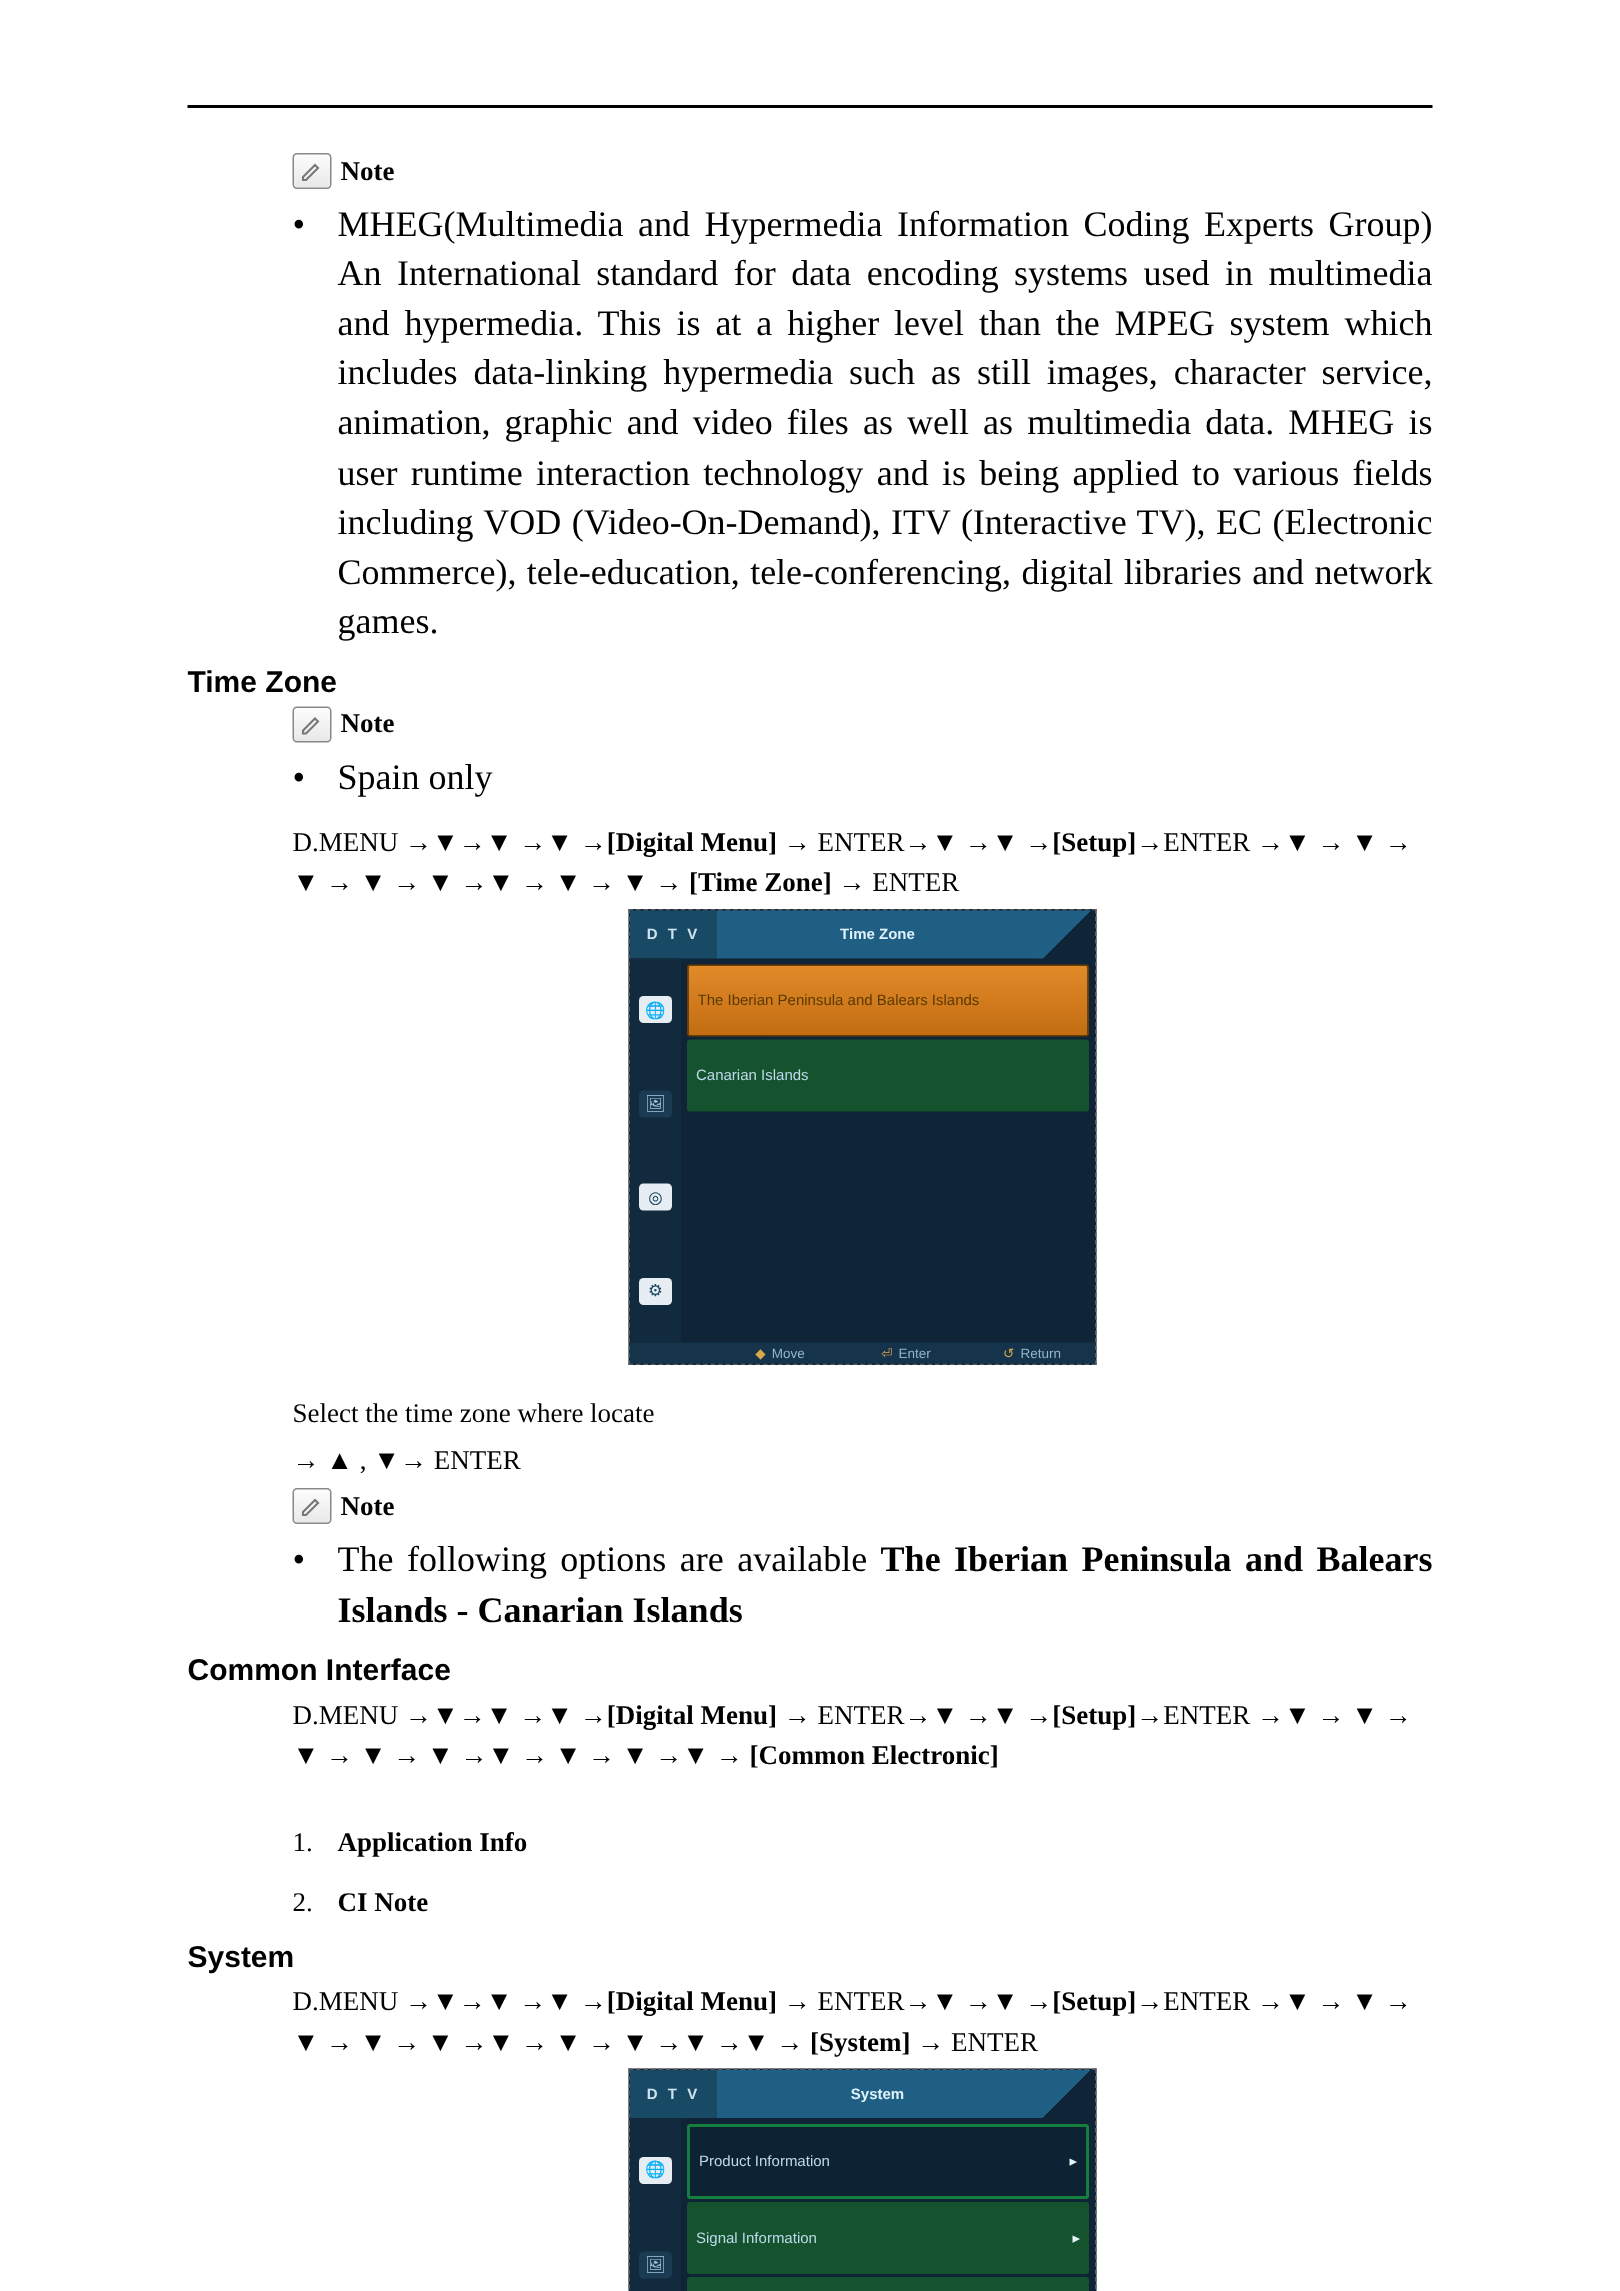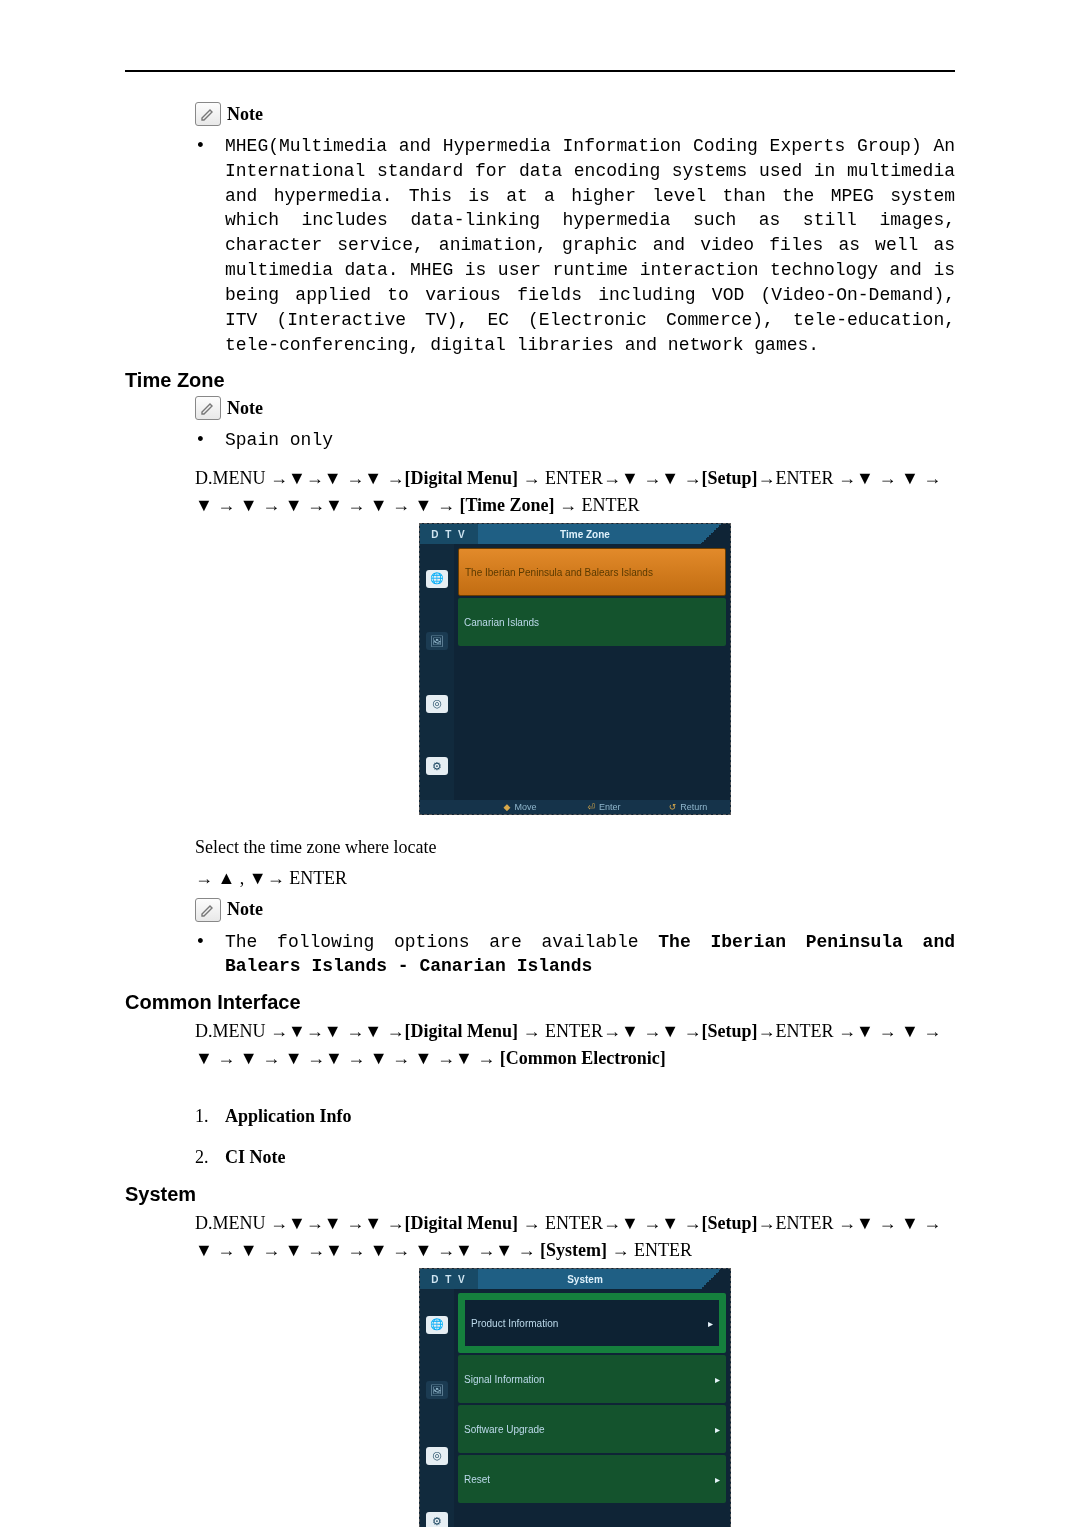--- a/index.html
+++ b/index.html
@@ -57,25 +57,24 @@
     font-weight: bold;
     font-size: 18px;
   }
   ul.bullets {
     list-style: none;
     margin: 8px 0 12px 0;
     padding: 0;
   }
   ul.bullets > li {
     display: flex;
-    font-size: 18px;
+    font-size: 24px;
     line-height: 1.38;
     text-align: justify;
     margin: 0 0 8px 0;
-    font-family: Liberation Mono, monospace;
   }
   ul.bullets > li::before {
     content: "•";
     display: inline-block;
     width: 30px;
     flex: 0 0 30px;
   }
   .para {
     font-size: 18px;
     line-height: 1.4;
@@ -117,21 +116,21 @@
     width: 310px;
     background: #0f2436;
     border: 1px dashed #5a5a5a;
     font-family: Arial, sans-serif;
     font-size: 10px;
     color: #c8d8e3;
     position: relative;
   }
   .osd-top {
     display: flex;
-    height: 20px;
+    height: 32px;
   }
   .osd-top .dtv {
     width: 58px;
     background: #184a66;
     color: #cfe4f0;
     font-weight: bold;
     letter-spacing: 2px;
     display:flex;
     align-items:center;
     justify-content:center;
@@ -195,21 +194,21 @@
   .osd-row.sel-orange {
     background: linear-gradient(#e28a2a,#c26d12);
     color: #5a3a00;
     border: 1px solid #6a3d00;
     height:14px;
   }
   .osd-row.blue {
     background: #14532d;
   }
   .osd-row.boxed {
-    border: 7px solid #15803d;
+    border: 2px solid #15803d;
     background: #0d2233;
     height: 14px;
   }
   .osd-row.blue .label, .osd-row.boxed .label, .osd-row .label { font-size:10px; }
   .osd-foot {
     height: 14px;
     background: #15334a;
     display:flex;
     align-items:center;
     font-size:9px;

